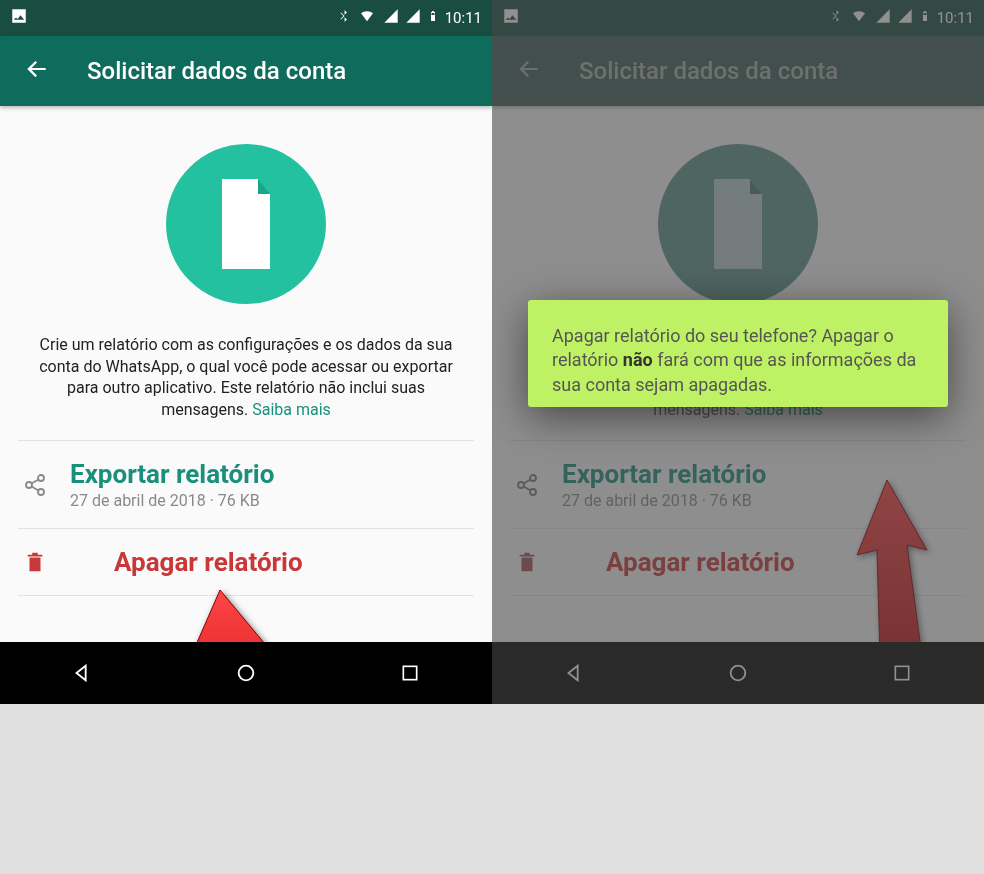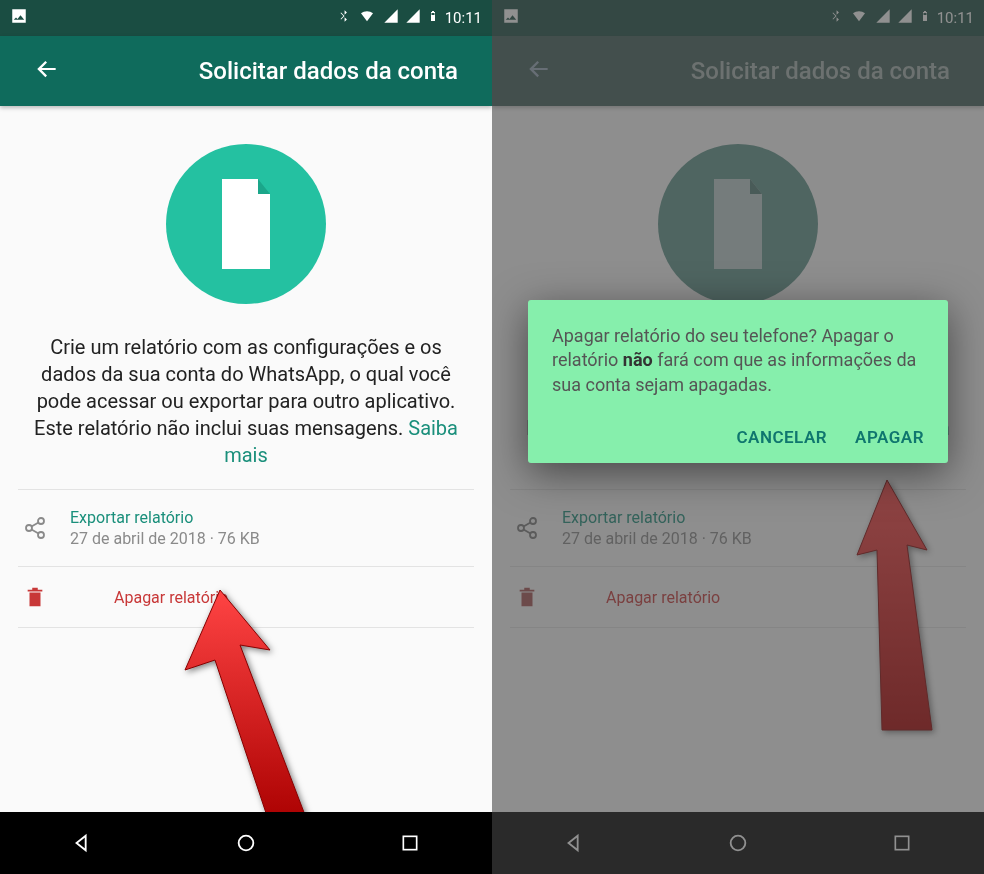--- a/index.html
+++ b/index.html
@@ -6,21 +6,21 @@
   body {
     font-family: Roboto, -apple-system, Arial, sans-serif;
     background: #e0e0e0;
     display: flex;
     width: 984px;
     height: 874px;
     overflow: hidden;
   }
   .phone {
     width: 492px;
-    height: 874px;
+    height: 704px;
     background: #fafafa;
     position: relative;
     overflow: hidden;
   }
   .statusbar {
     height: 36px;
     background: #1a4d42;
     color: #fff;
     display: flex;
     align-items: center;
@@ -29,72 +29,71 @@
     font-size: 15px;
     gap: 6px;
   }
   .statusbar .left-icons { position:absolute; left:10px; display:flex; gap:6px; }
   .appbar {
     height: 70px;
     background: #0f6b5c;
     color: #fff;
     display: flex;
     align-items: center;
-    padding: 0 34px;
-    gap: 26px;
+    padding: 0 24px;
+    gap: 37px;
     box-shadow: 0 2px 4px rgba(0,0,0,.25);
-    justify-content: space-between;
   }
   .appbar .title { font-size: 24px; font-weight: 500; }
   .content { padding: 28px 18px 0 18px; text-align:center; }
   .doc-circle {
     width: 160px; height: 160px; border-radius: 50%;
     background: #24c1a1;
     margin: 10px auto 30px auto;
     display:flex; align-items:center; justify-content:center;
   }
   .body-text {
-    font-size: 20px;
+    font-size: 16px;
     color: #222;
     text-align: center;
     padding: 0 6px 20px 6px;
     line-height: 1.35;
   }
   .body-text .link { color: #1a8f7b; }
   .list { border-top: 1px solid #e3e3e3; }
   .row {
     display:flex; align-items:center; gap:22px;
     padding: 18px 4px;
     border-bottom: 1px solid #e3e3e3;
     text-align:left;
   }
   .row .icon { width:26px; display:flex; align-items:center; justify-content:center; }
   .row .labels { display:flex; flex-direction:column; }
-  .row .primary { font-size: 16px; color:#1a8f7b; }
+  .row .primary { font-size: 26px; color:#1a8f7b;font-weight:bold; }
   .row .primary.danger { color:#c83838;margin-left:44px; }
   .row .secondary { font-size: 16px; color:#8a8a8a; margin-top:2px; }
   .navbar {
     position:absolute; bottom:0; left:0; right:0;
     height: 62px; background:#000;
     display:flex; justify-content:space-around; align-items:center;
   }
   .nav-shape { width:24px; height:24px; display:flex; align-items:center; justify-content:center; }
   .arrow {
     position:absolute;
     transform-origin: top left;
   }
   .arrow svg { filter: drop-shadow(2px 2px 3px rgba(0,0,0,.5)); }
   .dim-overlay {
     position:absolute; inset:0; background:rgba(70,70,70,.6);
     z-index:5;
   }
   .dialog {
     position:absolute; z-index:10;
     left:36px; right:36px; top:300px;
-    background:#86efac; border-radius:3px;
+    background:#bef264; border-radius:3px;
     padding: 24px 24px 10px 24px;
     box-shadow: 0 10px 40px rgba(0,0,0,.5);
   }
   .dialog-text { font-size:18px; color:#555; line-height:1.35; }
   .dialog-text b { color:#333; }
   .dialog-buttons { display:flex; justify-content:flex-end; gap:28px; margin-top:24px; padding:6px 0; }
   .dialog-buttons .btn { font-size:17px; font-weight:600; color:#0f766e; letter-spacing:.5px; cursor:pointer; }
   .dim .appbar { background:#3f5e58; color:#a6b2af; }
   .dim .appbar .title { color:#a6b2af; }
 </style>
@@ -306,24 +305,20 @@
       </div>
     </div>
   </div>
 
   <div class="dim-overlay"></div>
 
   <div class="dialog">
     <p class="dialog-text">
       <span>Apagar relatório do seu telefone? Apagar o relatório </span><b>não</b><span> fará com que as informações da sua conta sejam apagadas.</span>
     </p>
-    <div class="dialog-buttons">
-      <span class="btn">CANCELAR</span>
-      <span class="btn">APAGAR</span>
-    </div>
   </div>
 
   <div class="arrow" style="left:350px; top:480px;">
     <svg width="120" height="260" viewBox="0 0 120 260">
       <defs>
           <linearGradient id="g2" x1="0" y1="1" x2="0" y2="0">
             <stop offset="0" stop-color="#a00"></stop>
             <stop offset="1" stop-color="#f44"></stop>
           </linearGradient>
         </defs>

